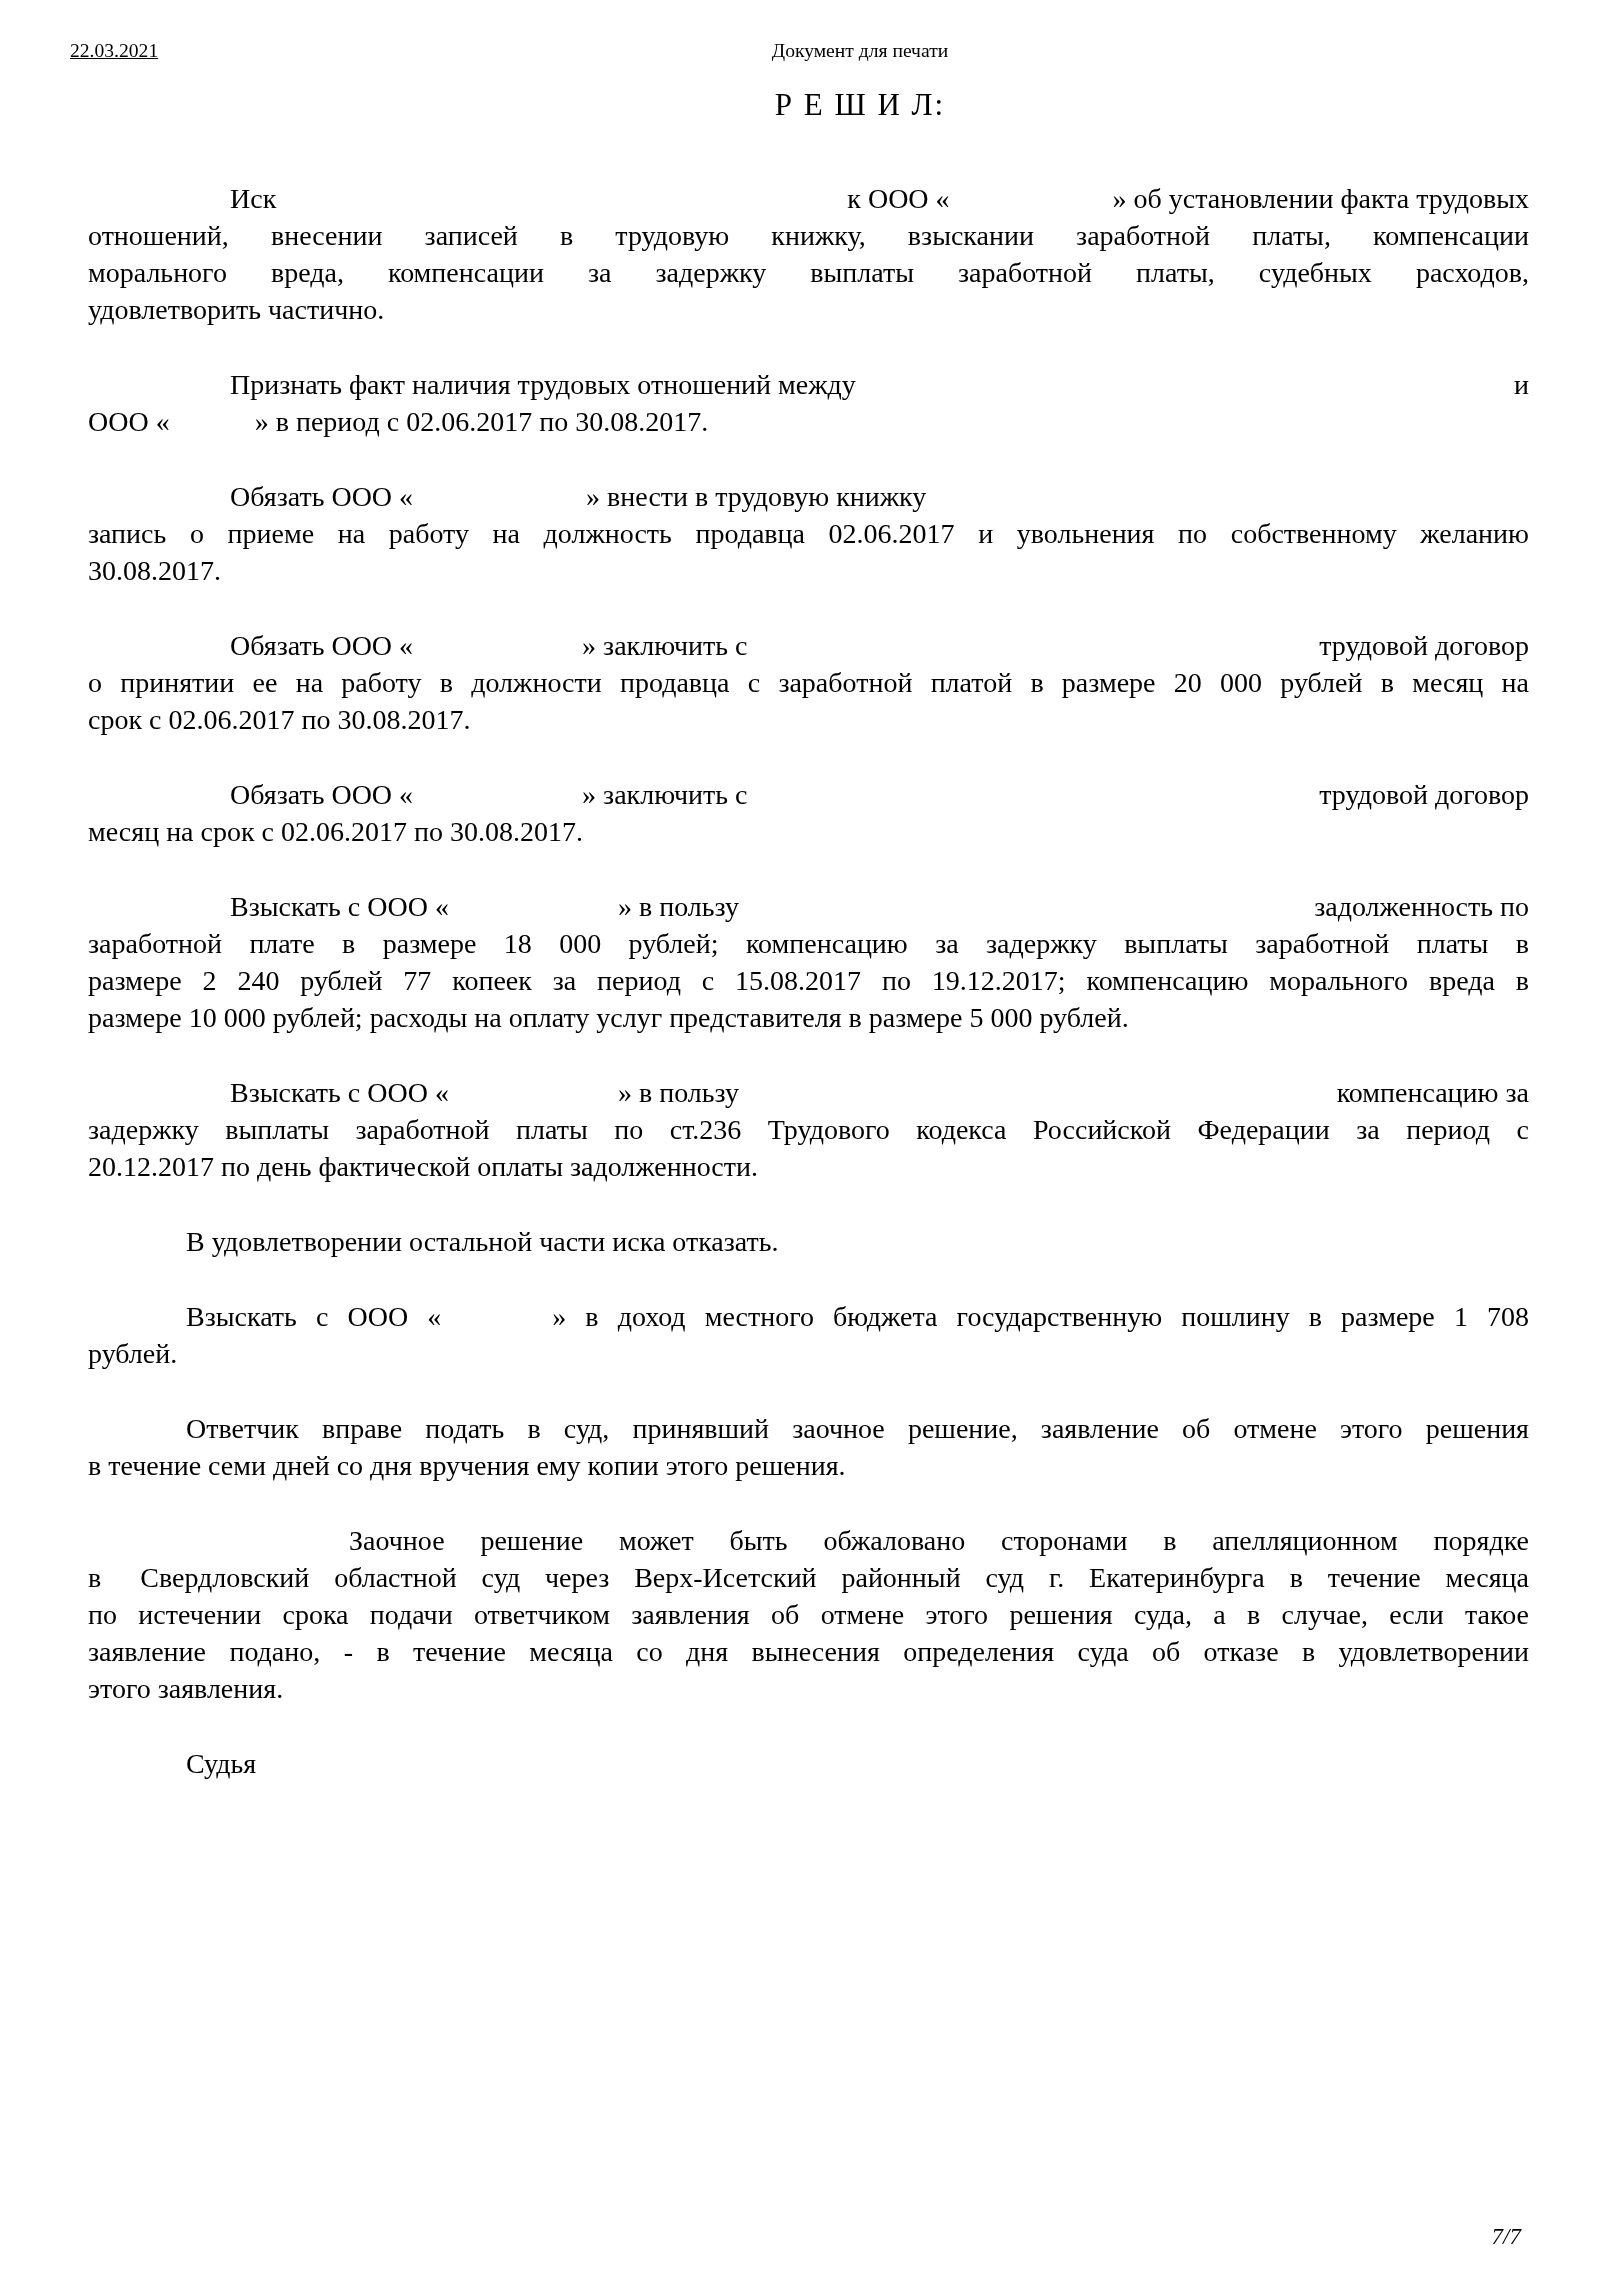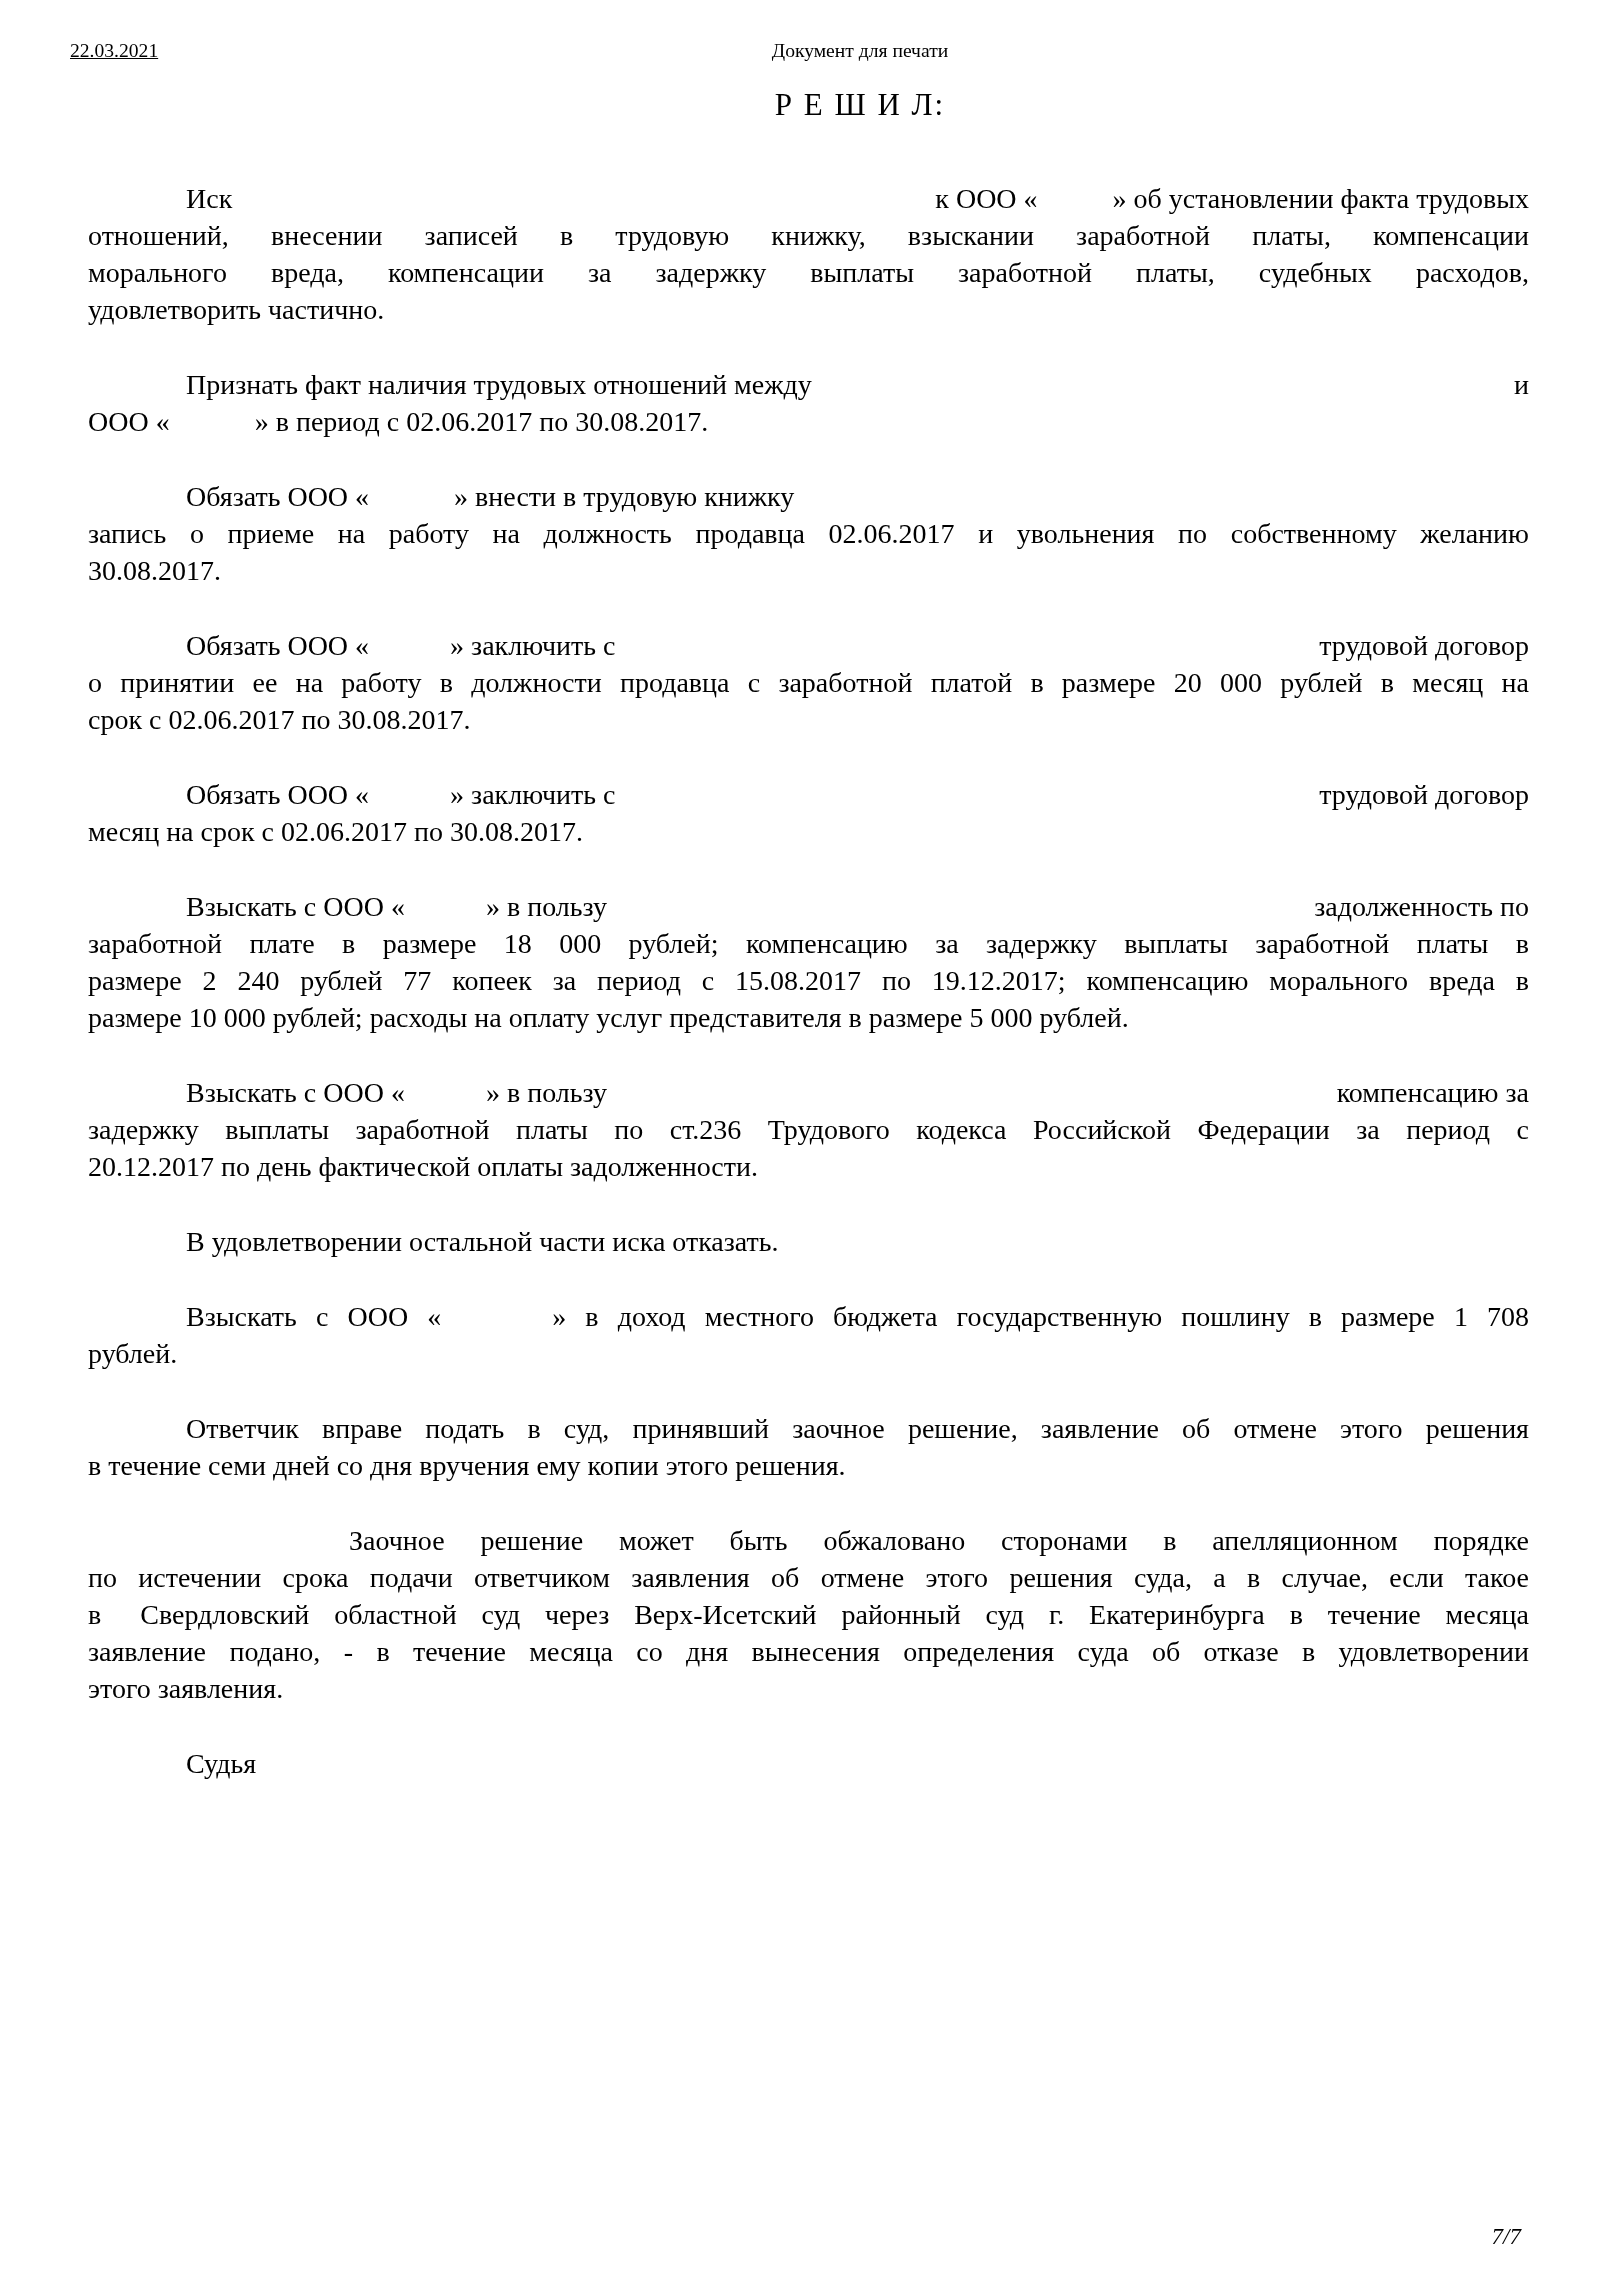--- a/index.html
+++ b/index.html
@@ -15,21 +15,21 @@
   .heading{
     margin-top:19.6px;text-align:center;position:relative;left:52px;
     font-size:31px;line-height:37px;letter-spacing:2px;
   }
   .doc-body{margin:57px 87px 0 88px;font-size:28px;}
   .paragraph{margin-top:38px;}
   .paragraph:first-child{margin-top:0;}
   .line{line-height:37px;min-height:37px;}
   .line.justify{text-align:justify;text-align-last:justify;}
   .line.left{text-align:left;font-family:Liberation Serif, serif;}
-  .line.fill{display:flex;align-items:flex-end;}
+  .line.fill{display:flex;align-items:flex-end;gap:44px;}
   .line.fill .seg{flex:0 0 auto;white-space:pre;}
   .line.fill .gap{flex:0 0 auto;display:inline-block;height:0.7px;}
   .line.fill .spacer{flex:1 1 auto;min-width:13px;height:0.7px;}
   .line.justify .gap,.line.left .gap{display:inline-block;height:0.7px;vertical-align:baseline;}
   .page-footer{position:absolute;right:95px;bottom:34px;}
   .page-num{font-size:23px;font-style:italic;}
 </style>
 </head>
 <body>
 
@@ -127,22 +127,22 @@
       <div class="paragraph">
         <div class="line justify"><span class="gap" style="width: 98px;"></span><span class="seg">Взыскать с ООО «</span><span class="gap" style="width: 111px;"></span><span class="seg">» в доход местного бюджета государственную пошлину в размере 1 708</span></div>
         <div class="line left"><span class="seg">рублей.</span></div>
       </div>
       <div class="paragraph">
         <div class="line justify"><span class="gap" style="width: 98px;"></span><span class="seg">Ответчик вправе подать в суд, принявший заочное решение, заявление об отмене этого решения</span></div>
         <div class="line left"><span class="seg">в течение семи дней со дня вручения ему копии этого решения.</span></div>
       </div>
       <div class="paragraph">
         <div class="line justify"><span class="gap" style="width: 261px;"></span><span class="seg">Заочное решение может быть обжаловано сторонами в апелляционном порядке</span></div>
+        <div class="line justify"><span class="seg">в</span><span class="gap" style="width: 39px;"></span><span class="seg">Свердловский областной суд через Верх-Исетский районный суд г. Екатеринбурга в течение месяца</span></div>
         <div class="line justify"><span class="seg">по истечении срока подачи ответчиком заявления об отмене этого решения суда, а в случае, если такое</span></div>
-        <div class="line justify"><span class="seg">в</span><span class="gap" style="width: 39px;"></span><span class="seg">Свердловский областной суд через Верх-Исетский районный суд г. Екатеринбурга в течение месяца</span></div>
         <div class="line justify"><span class="seg">заявление подано, - в течение месяца со дня вынесения определения суда об отказе в удовлетворении</span></div>
         <div class="line left"><span class="seg">этого заявления.</span></div>
       </div>
       <div class="paragraph">
         <div class="line left"><span class="gap" style="width: 98px;"></span><span class="seg">Судья</span></div>
       </div>
     </div>
   <div class="page-footer">
     <span class="page-num">7/7</span>
   </div>

